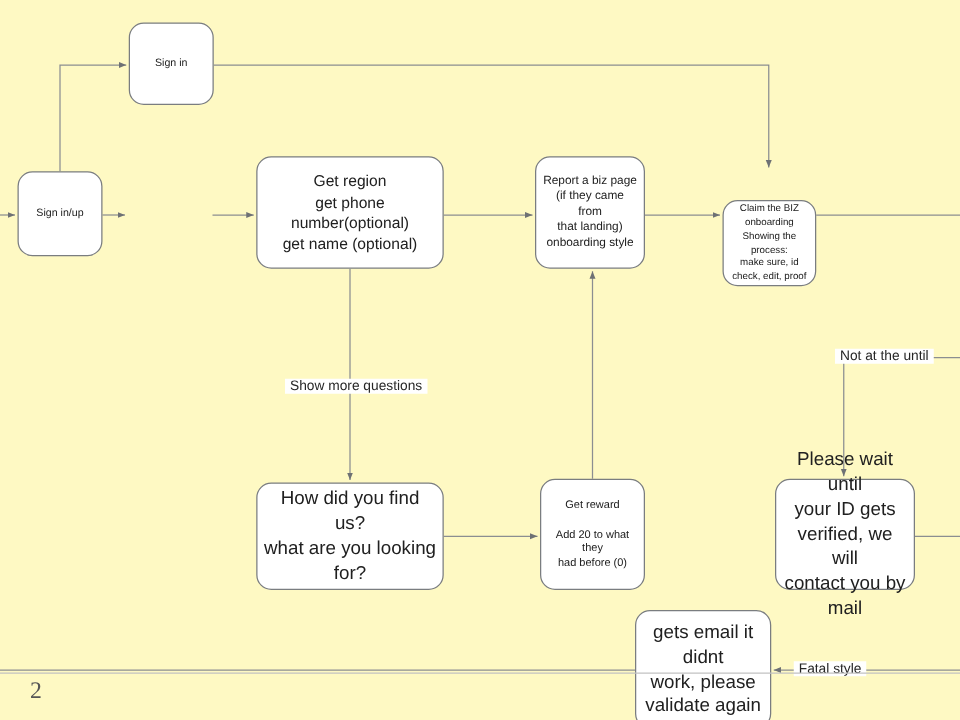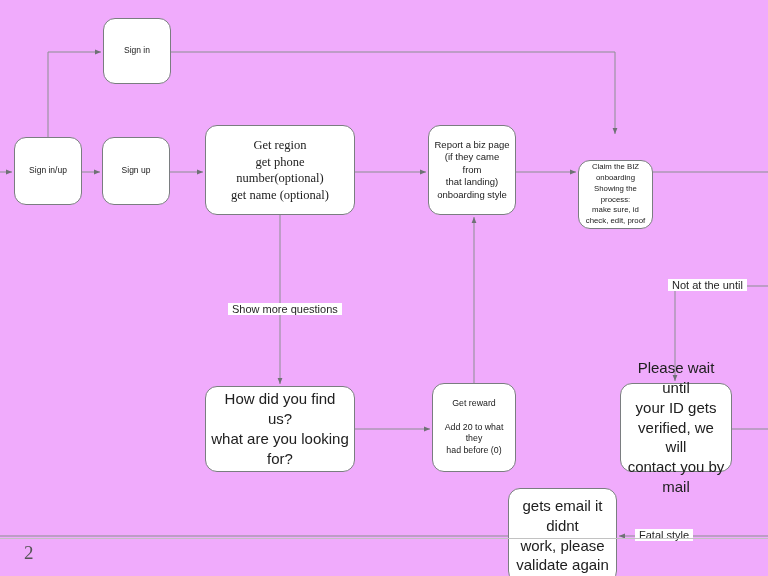--- a/index.html
+++ b/index.html
@@ -9,21 +9,21 @@
   }
   body {
     font-family: "Liberation Sans", sans-serif;
     color: #1f1f1f;
   }
   #canvas {
     position: relative;
     width: 768px;
     height: 576px;
     overflow: hidden;
-    background: #f0abfc;
+    background: #fef9c3;
   }
   #edges {
     position: absolute;
     left: 0;
     top: 0;
     width: 768px;
     height: 576px;
     pointer-events: none;
   }
   .node {
@@ -110,23 +110,22 @@
       <path d="M768,536 L619,536" marker-end="url(#ah)"></path>
 
       <path d="M508,536 L0,536"></path>
     </g>
   </svg>
 
   <div class="node n-small" style="left:103px; top:18px; width:68px; height:66px;">Sign in</div>
 
   <div class="node n-small" style="left:14px; top:137px; width:68px; height:68px;">Sign in/up</div>
 
-  <div class="node n-small" style="left:102px; top:137px; width:68px; height:68px;">Sign up</div>
 
-  <div class="node n-large" style="left:205px; top:125px; width:150px; height:90px;font-family:Liberation Serif, serif;">Get region
+  <div class="node n-large" style="left:205px; top:125px; width:150px; height:90px;">Get region
 get phone number(optional)
 get name (optional)</div>
 
   <div class="node n-small" style="left:428px; top:125px; width:88px; height:90px; font-size:9.5px;">Report a biz page
 (if they came from
 that landing)
 onboarding style</div>
 
   <div class="node n-tiny" style="left:578px; top:136px; width:75px; height:69px;margin-top:24px;">Claim the BIZ
 onboarding

